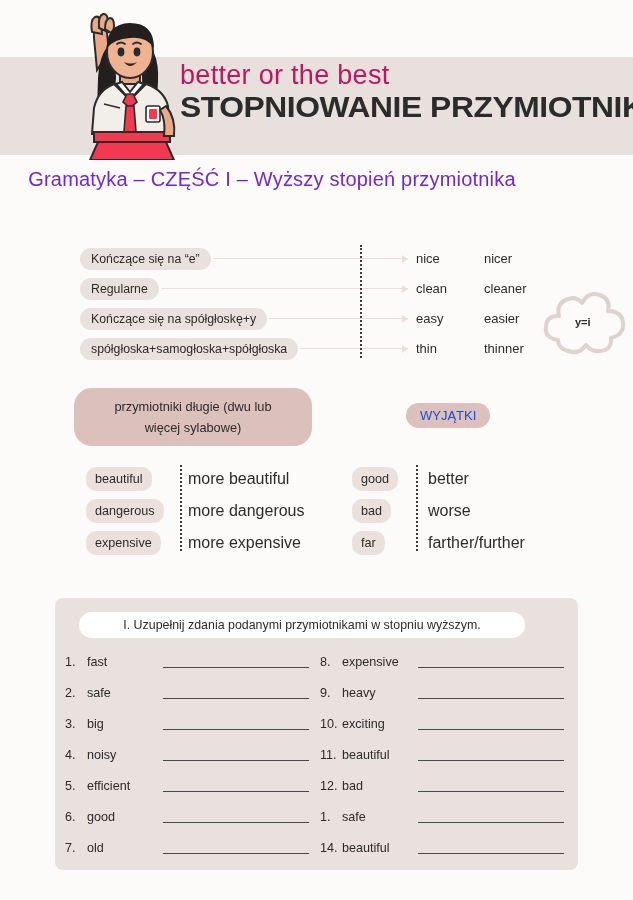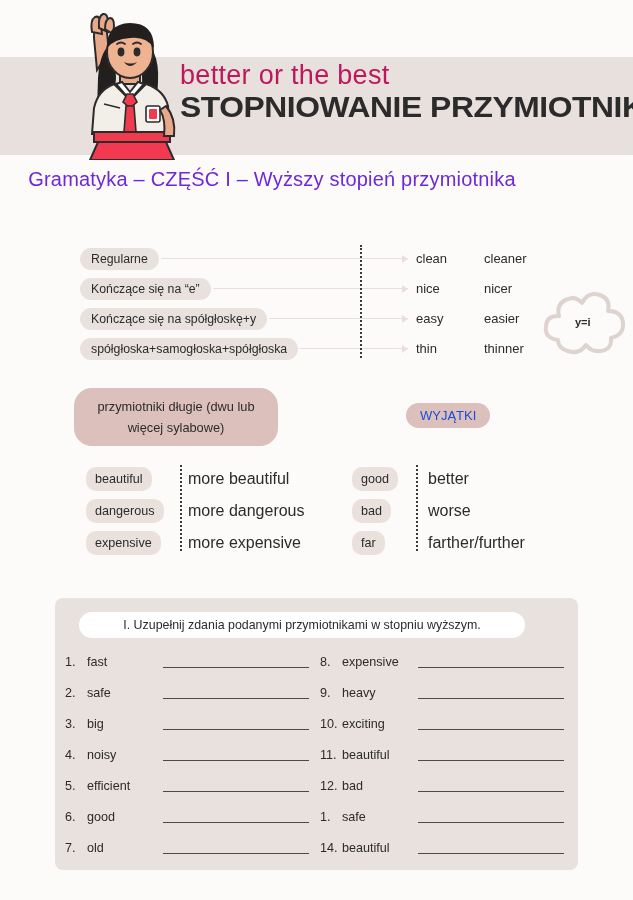--- a/index.html
+++ b/index.html
@@ -81,21 +81,21 @@
   
   .cloud{position:absolute;left:538px;top:286px;width:92px;height:74px;}
   .cloud-text{
     position:absolute;left:575px;top:316px;font-size:11px;font-weight:700;color:#2b2b2b;
   }
 
   
   .long-pill{
     position:absolute;left:74px;top:388px;width:200px;
     background:#dcc0bb;border-radius:18px;
-    padding:8px 2px;text-align:center;
+    padding:8px 19px;text-align:center;
     font-size:12.8px;line-height:21px;color:#2b2b2b;
   }
   .exc-pill{
     position:absolute;left:406px;top:403px;
     background:#dcc0bb;border-radius:14px;
     padding:5px 14px;font-size:13px;color:#1d4ed8;
   }
 
   .wordcols{position:absolute;left:86px;top:463px;width:500px;}
   .wordrow{display:flex;align-items:center;height:32px;}
@@ -186,36 +186,36 @@
   <div class="header-text">
     <div class="title-sub">better or the best</div>
     <div class="title-main">STOPNIOWANIE PRZYMIOTNIKÓW</div>
   </div>
 
   <div class="section-heading">Gramatyka – CZĘŚĆ I – Wyższy stopień przymiotnika</div>
 
 
   <div class="rules">
     <div class="rule-row">
+      <span class="rule-label">Kończące się na “e”</span>
+      <span class="rule-arrow">
+          <span class="shaft"></span>
+          <span class="head"></span>
+        </span>
+      <span class="rule-base">nice</span>
+      <span class="rule-comp">nicer</span>
+    </div>
+    <div class="rule-row">
       <span class="rule-label">Regularne</span>
       <span class="rule-arrow">
           <span class="shaft"></span>
           <span class="head"></span>
         </span>
       <span class="rule-base">clean</span>
       <span class="rule-comp">cleaner</span>
-    </div>
-    <div class="rule-row">
-      <span class="rule-label">Kończące się na “e”</span>
-      <span class="rule-arrow">
-          <span class="shaft"></span>
-          <span class="head"></span>
-        </span>
-      <span class="rule-base">nice</span>
-      <span class="rule-comp">nicer</span>
     </div>
     <div class="rule-row">
       <span class="rule-label">Kończące się na spółgłoskę+y</span>
       <span class="rule-arrow">
           <span class="shaft"></span>
           <span class="head"></span>
         </span>
       <span class="rule-base">easy</span>
       <span class="rule-comp">easier</span>
     </div>

